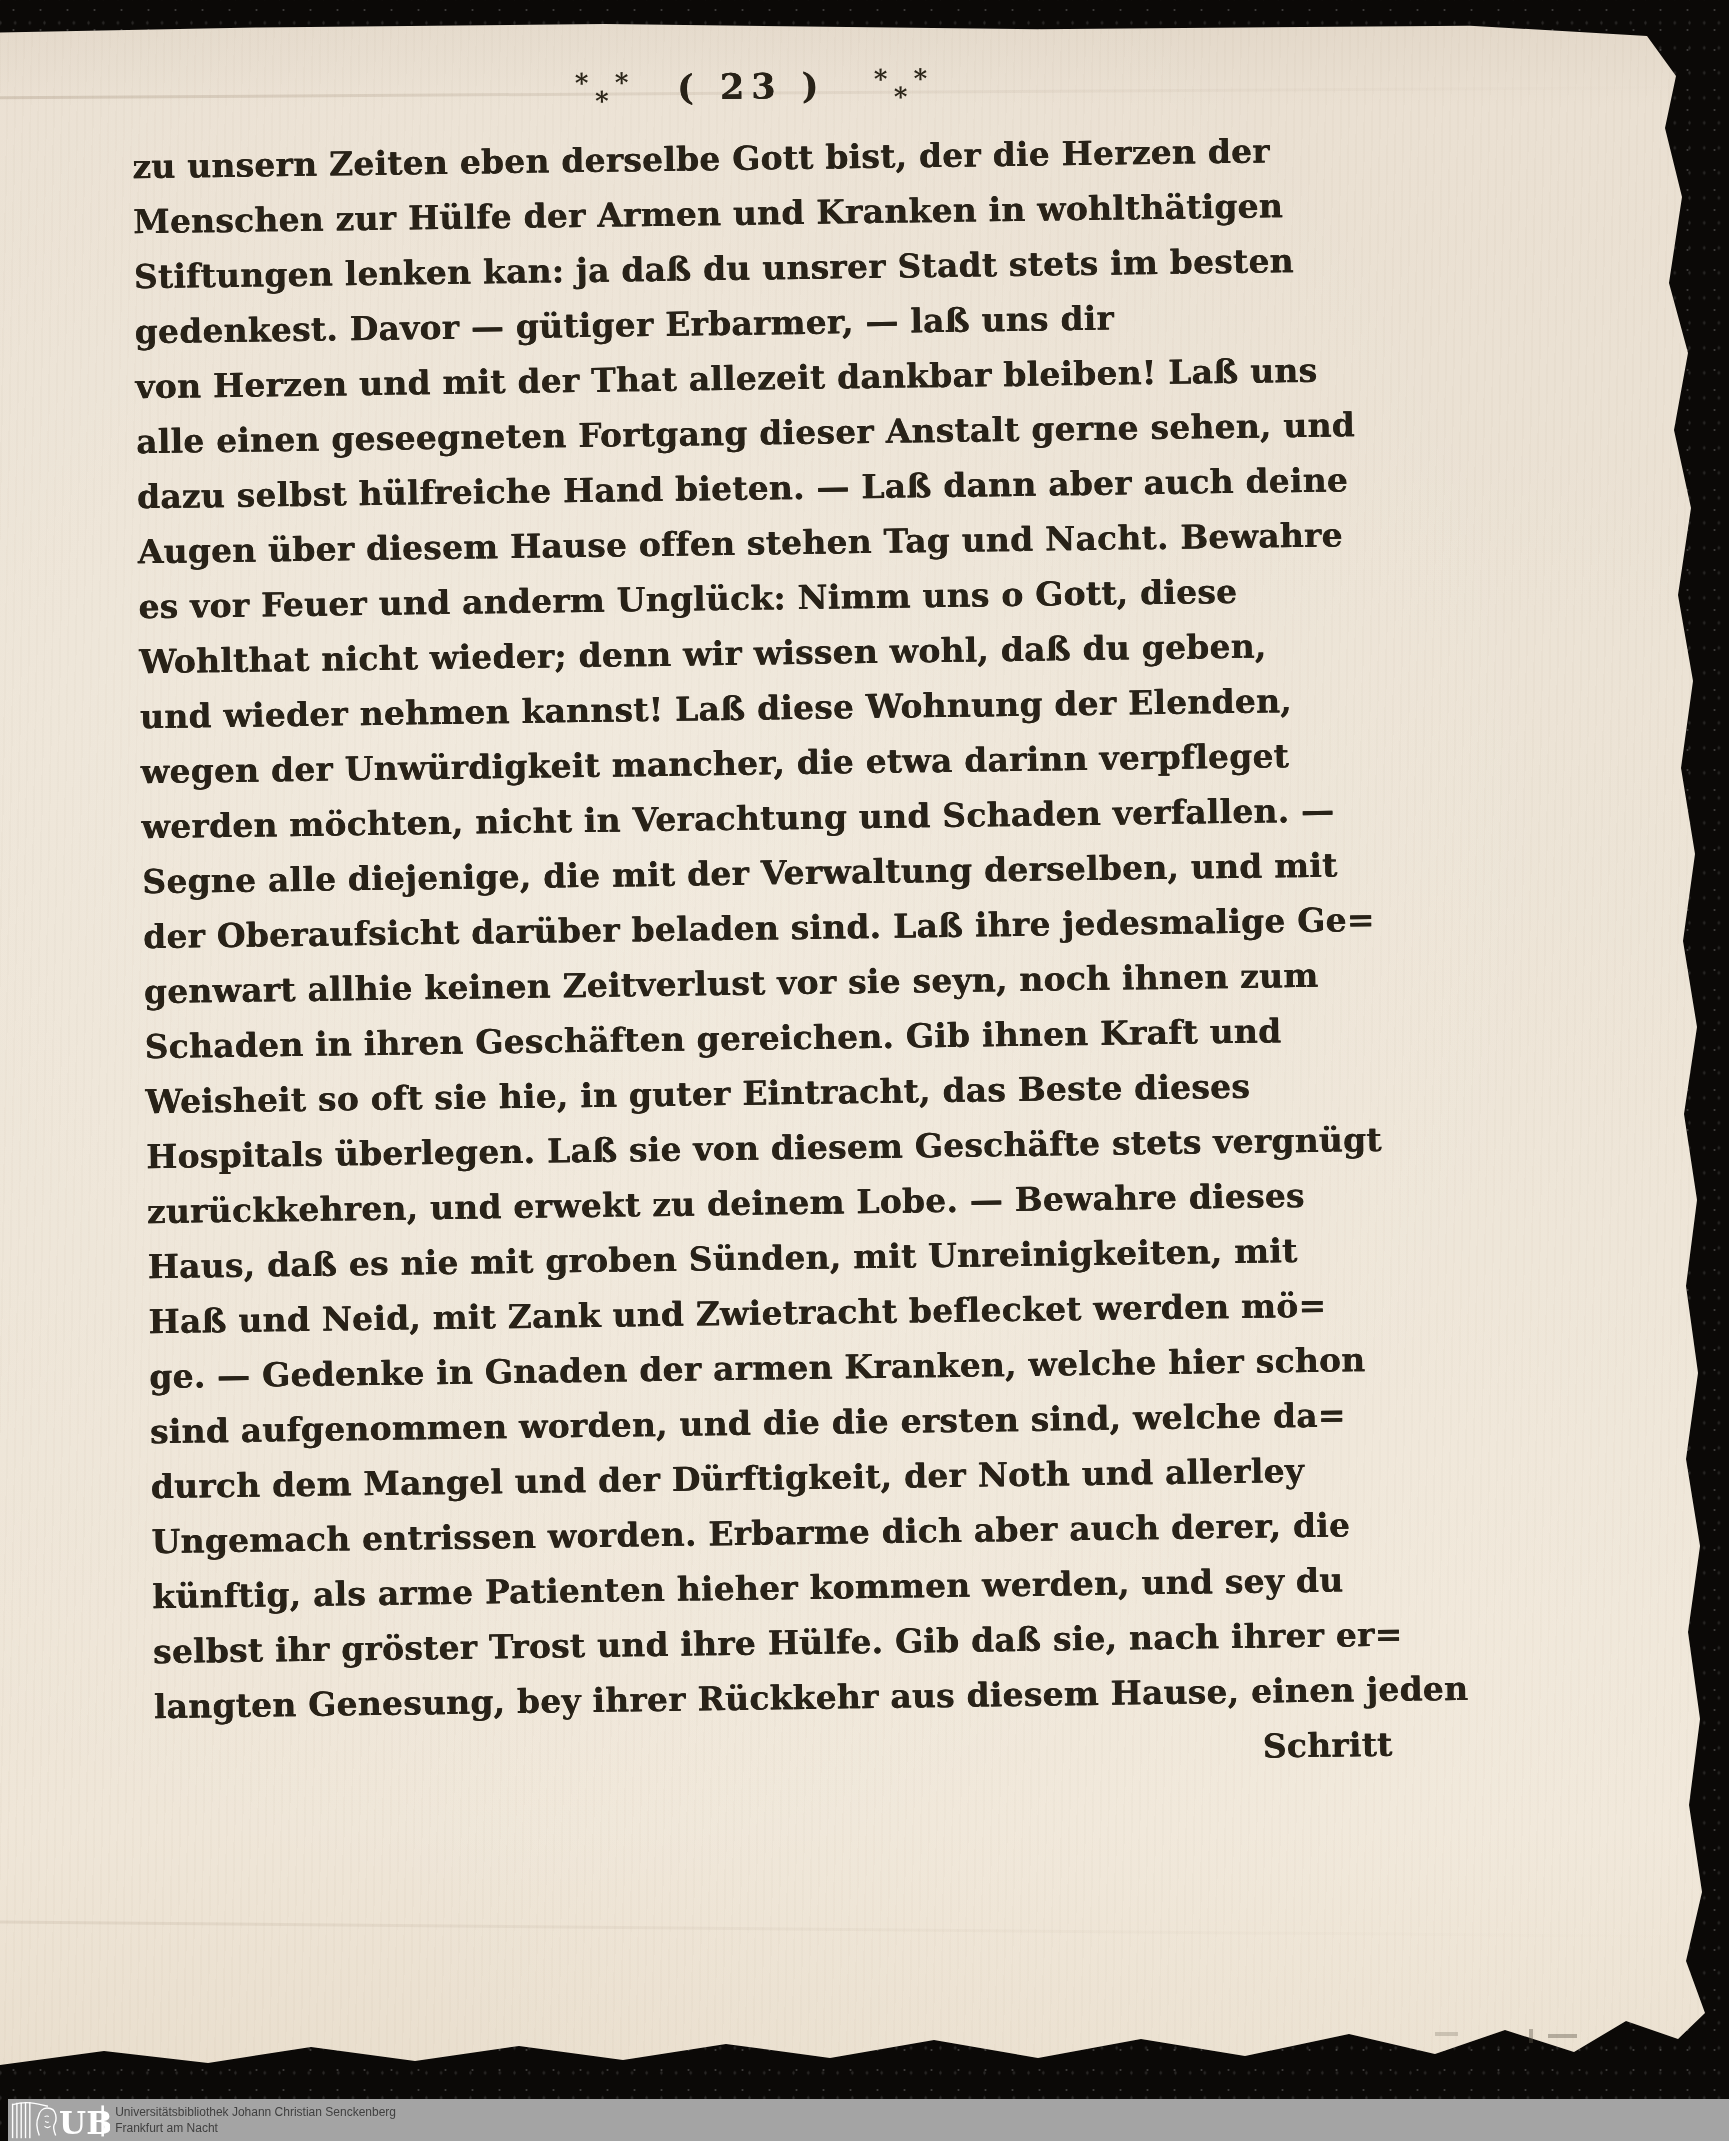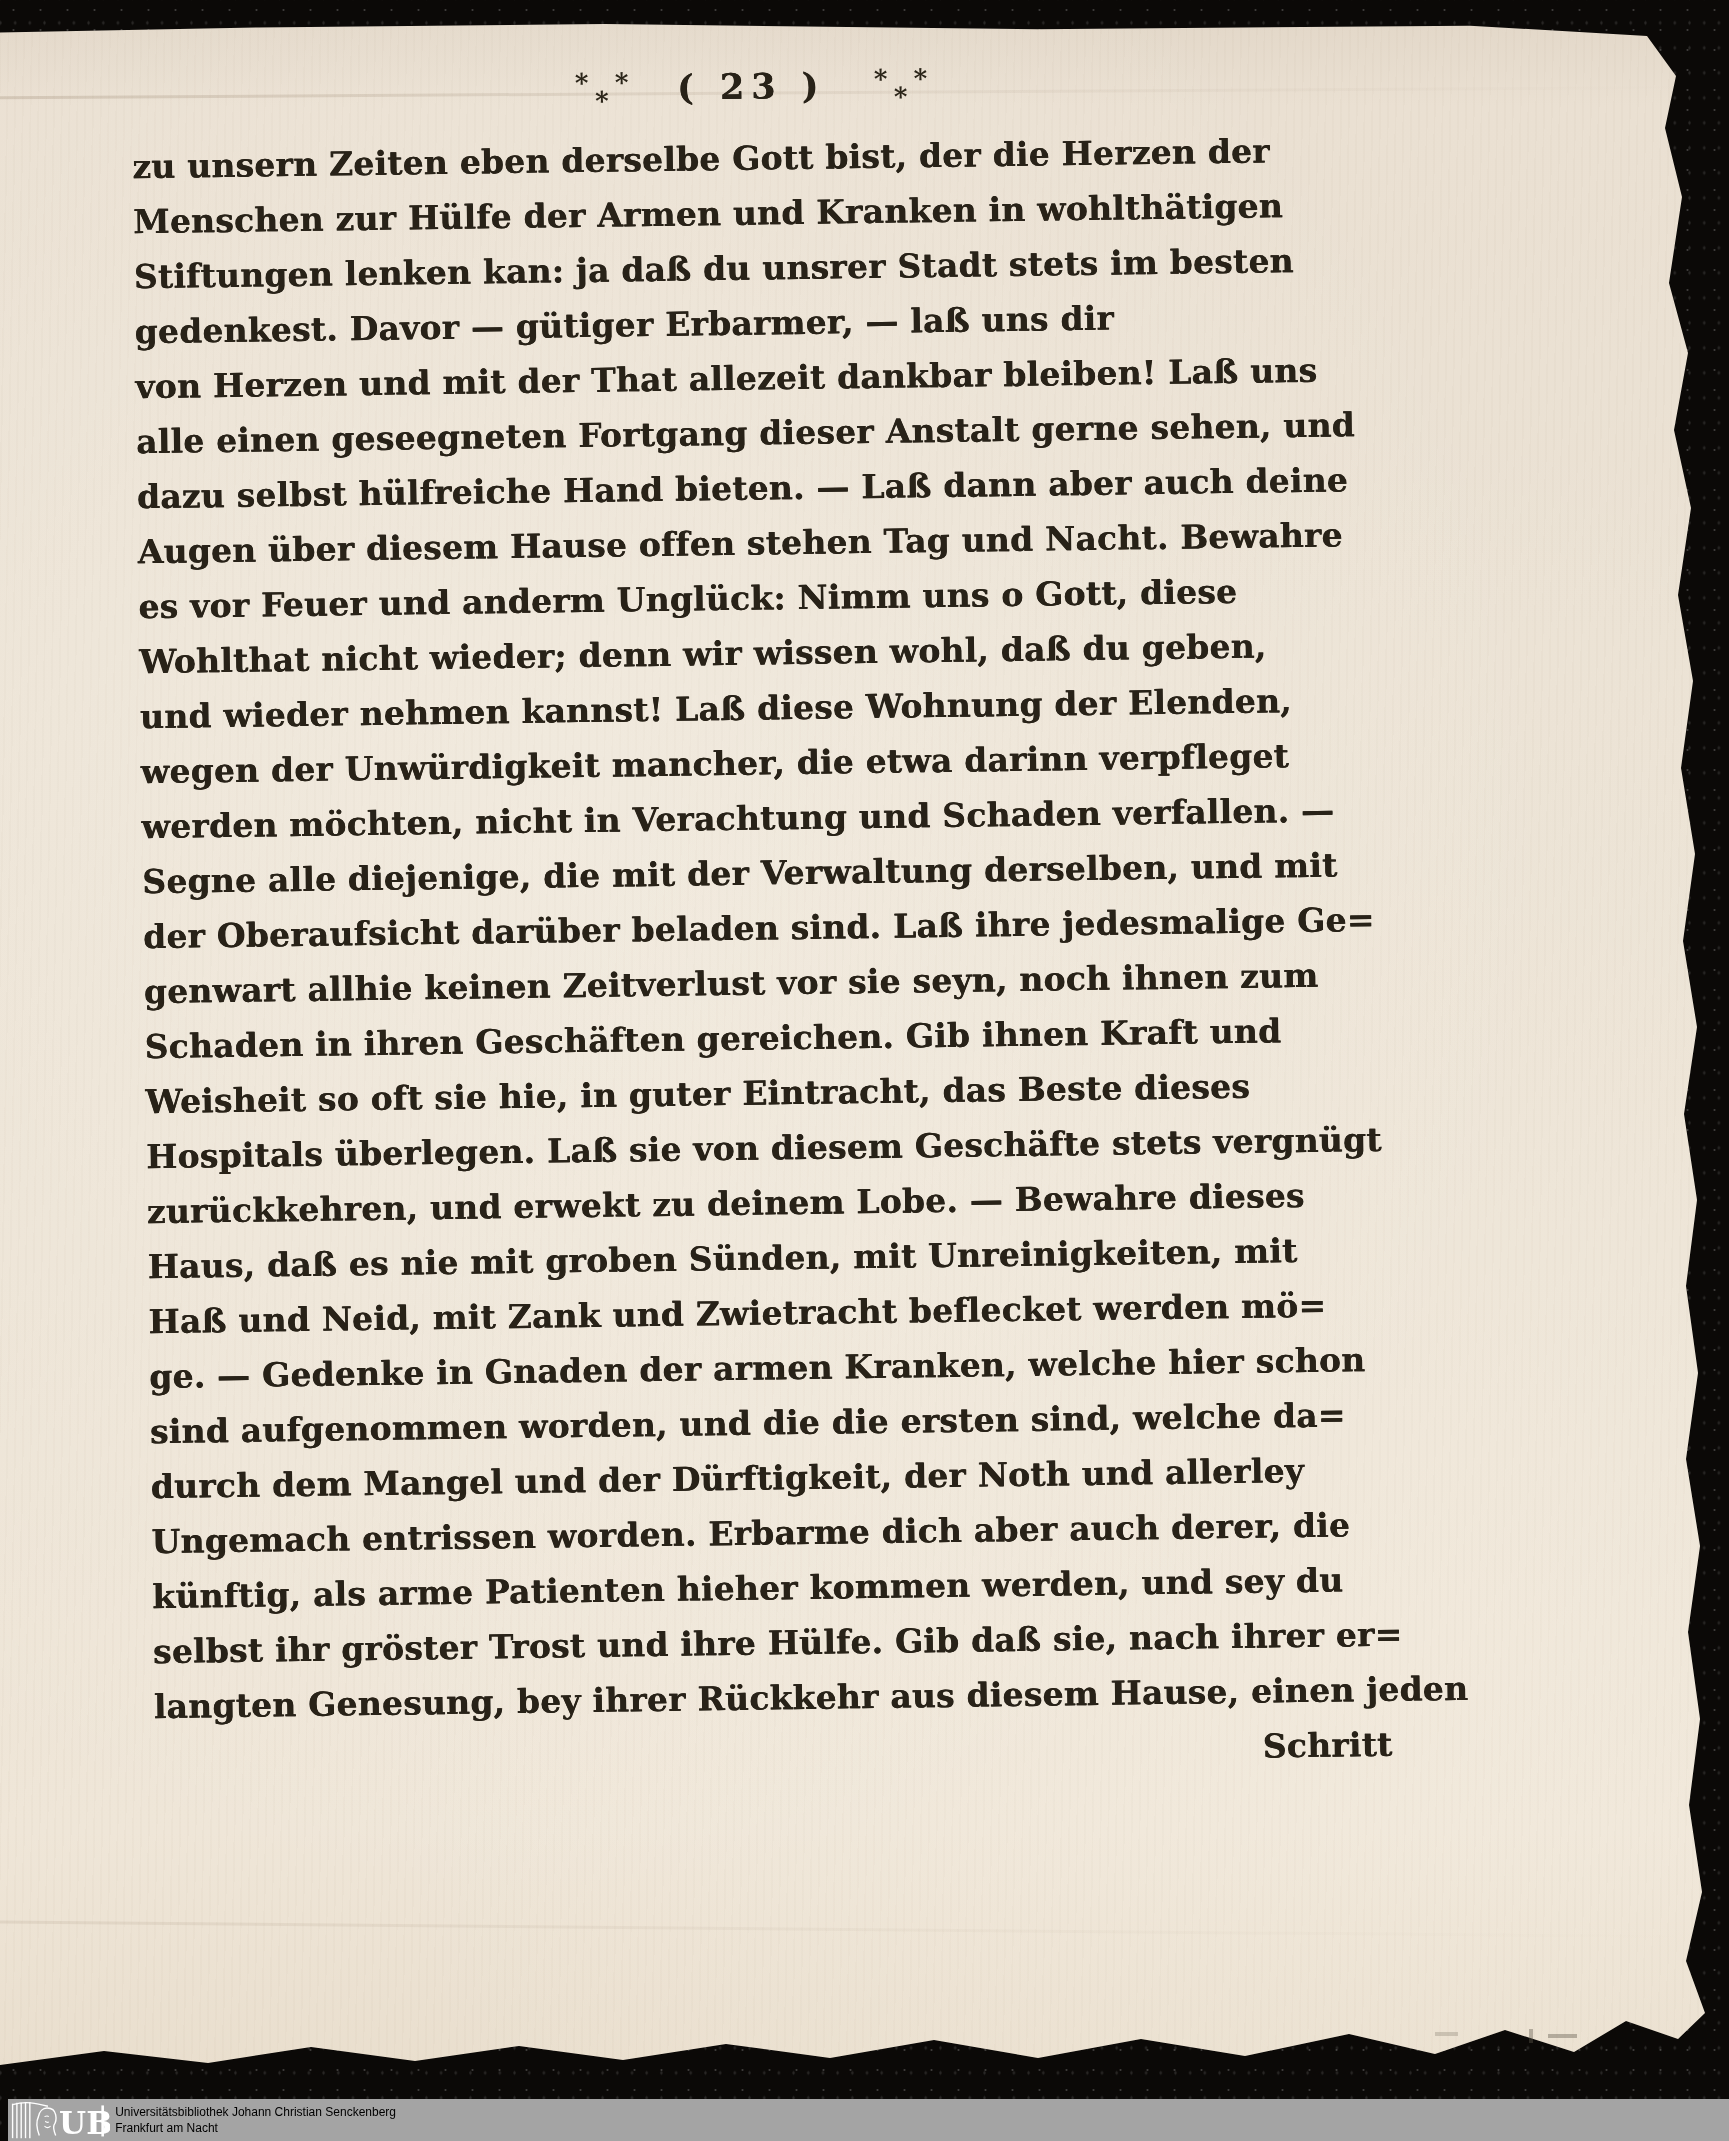--- a/index.html
+++ b/index.html
@@ -84,21 +84,21 @@
 
   
   .label-bar{
     position:absolute;left:0;top:2099px;width:1729px;height:42px;
     background:#a4a4a4;display:flex;align-items:center;
     font-family:"Liberation Sans", sans-serif;
     margin-left:8px;
   }
   .logo{position:relative;width:102px;height:42px;flex:0 0 auto;}
   .logo svg{position:absolute;left:1.7px;top:1.7px;}
-  .label-text{color:#000000;font-size:12px;line-height:16px;margin-left:5.2px;}
+  .label-text{color:#404040;font-size:12px;line-height:16px;margin-left:5.2px;}
 </style>
 </head>
 <body>
 
 <div class="stage">
 
   <div class="paper">
     <div class="crease c1"></div>
     <div class="crease c2"></div>
   </div>

